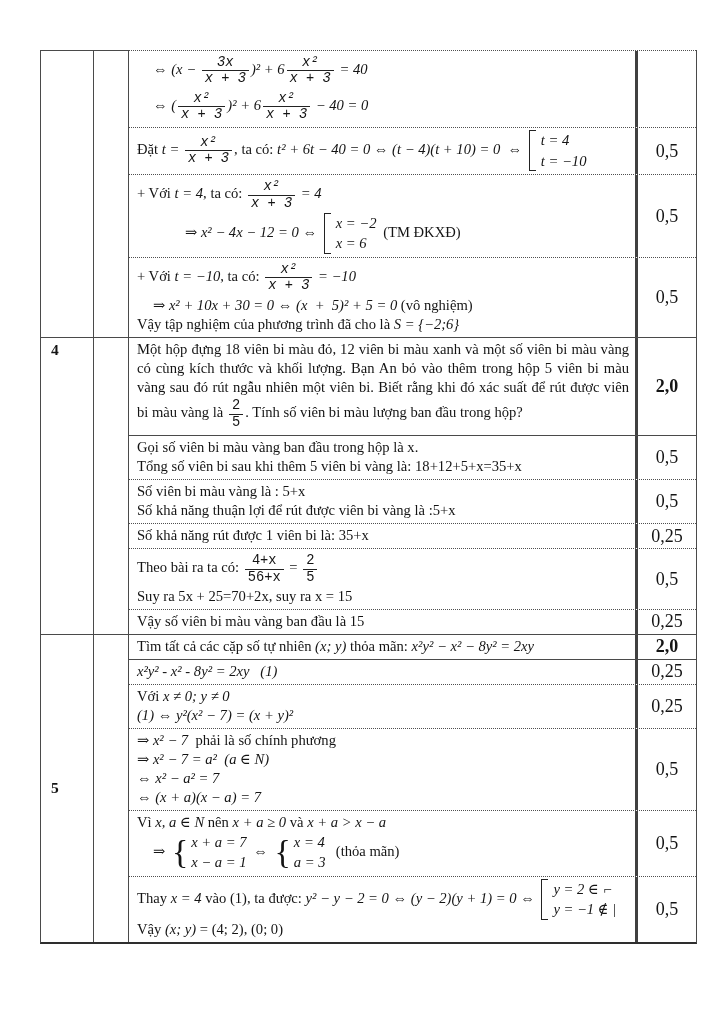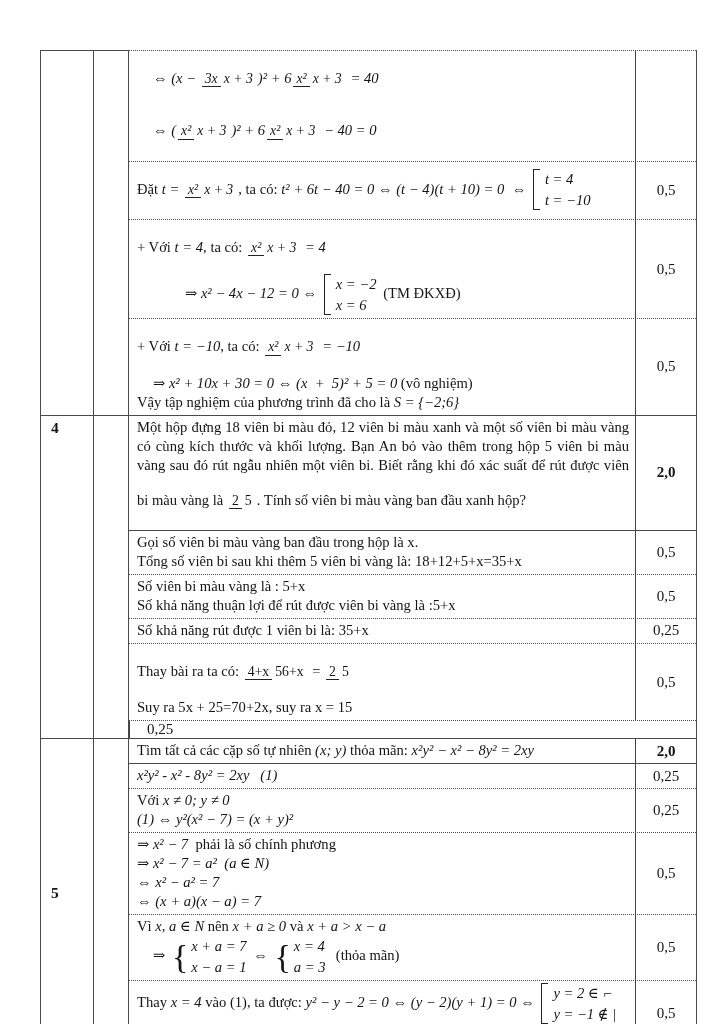--- a/index.html
+++ b/index.html
@@ -21,34 +21,34 @@
     padding:3px 0 0 10px;font-weight:bold;font-size:15.5px;
   }
   .col-num.center{align-items:center;padding-top:0;}
   .col-gap{width:35px;box-sizing:border-box;border-right:1px solid #4a4a4a;}
   .col-main{flex:1;display:flex;flex-direction:column;min-width:0;}
   .row{display:flex;}
   .row.d-dotted{border-bottom:1px dotted #4f4f4f;}
   .row.d-solid{border-bottom:1px solid #4a4a4a;}
   .cell-content{flex:1;padding:2px 6px 3px 8px;min-width:0;}
   .cell-points{
-    width:61px;box-sizing:border-box;border-left:1px solid #404040;
+    width:61px;box-sizing:border-box;border-left:3px solid #404040;
     display:flex;align-items:center;justify-content:center;
-    font-size:15px;flex-shrink:0;
+    font-size:18px;flex-shrink:0;
   }
   .cell-points.bold{font-weight:bold;}
   .line{min-height:19px;line-height:1.3;}
   .line.jus{text-align:justify;}
   .ind1{margin-left:16px;}
   .ind3{margin-left:48px;}
   .math{font-style:italic;}
   .txt{font-style:normal;}
   .frac{
-    display:inline-flex;flex-direction:row;text-align:center;
-    vertical-align:middle;font-size:0.94em;line-height:1.12;margin:18px 2px;
+    display:inline-flex;flex-direction:column;text-align:center;
+    vertical-align:middle;font-size:0.94em;line-height:1.12;margin:2px 2px;font-family:Liberation Mono, monospace;
   }
   .frac.it{font-style:italic;}
   .frac .fn{border-bottom:1px solid #222;padding:0 3px;display:block;}
   .frac .fd{padding:0 3px;display:block;}
   .cases{display:inline-flex;vertical-align:middle;margin:0 3px;align-items:stretch;}
   .sqbr{
     width:6px;flex-shrink:0;margin-right:5px;
     border-left:1.5px solid #222;border-top:1.5px solid #222;border-bottom:1.5px solid #222;
   }
   .curly{
@@ -136,21 +136,21 @@
       <div class="col-num">
         <span>4</span>
       </div>
       <div class="col-gap"></div>
       <div class="col-main">
         <div class="row d-solid">
           <div class="cell-content">
             <div class="line jus"><span class="txt">Một hộp đựng 18 viên bi màu đỏ, 12 viên bi màu xanh và một số viên bi màu vàng có cùng kích thước và khối lượng. Bạn An bỏ vào thêm trong hộp 5 viên bi màu vàng sau đó rút ngẫu nhiên một viên bi. Biết rằng khi đó xác suất để rút được viên bi màu vàng là </span><span class="frac">
                 <span class="fn">2</span>
                 <span class="fd">5</span>
-              </span><span class="txt">. Tính số viên bi màu vàng ban đầu xanh hộp?</span></div>
+              </span><span class="txt">. Tính số viên bi màu lượng ban đầu trong hộp?</span></div>
           </div>
           <div class="cell-points bold">2,0</div>
         </div>
         <div class="row d-dotted">
           <div class="cell-content">
             <div class="line"><span class="txt">Gọi số viên bi màu vàng ban đầu trong hộp là x.</span></div>
             <div class="line"><span class="txt">Tổng số viên bi sau khi thêm 5 viên bi vàng là: 18+12+5+x=35+x</span></div>
           </div>
           <div class="cell-points">0,5</div>
         </div>
@@ -162,32 +162,35 @@
           <div class="cell-points">0,5</div>
         </div>
         <div class="row d-dotted">
           <div class="cell-content">
             <div class="line"><span class="txt">Số khả năng rút được 1 viên bi là: 35+x</span></div>
           </div>
           <div class="cell-points">0,25</div>
         </div>
         <div class="row d-dotted">
           <div class="cell-content">
-            <div class="line"><span class="txt">Thay bài ra ta có: </span><span class="frac">
+            <div class="line"><span class="txt">Theo bài ra ta có: </span><span class="frac">
                 <span class="fn">4+x</span>
                 <span class="fd">56+x</span>
               </span><span class="txt"> = </span><span class="frac">
                 <span class="fn">2</span>
                 <span class="fd">5</span>
               </span></div>
             <div class="line"><span class="txt">Suy ra 5x + 25=70+2x, suy ra x = 15</span></div>
           </div>
           <div class="cell-points">0,5</div>
         </div>
         <div class="row d-none">
+          <div class="cell-content">
+            <div class="line"><span class="txt">Vậy số viên bi màu vàng ban đầu là 15</span></div>
+          </div>
           <div class="cell-points">0,25</div>
         </div>
       </div>
     </div>
     <div class="block">
       <div class="col-num center">
         <span>5</span>
       </div>
       <div class="col-gap"></div>
       <div class="col-main">

